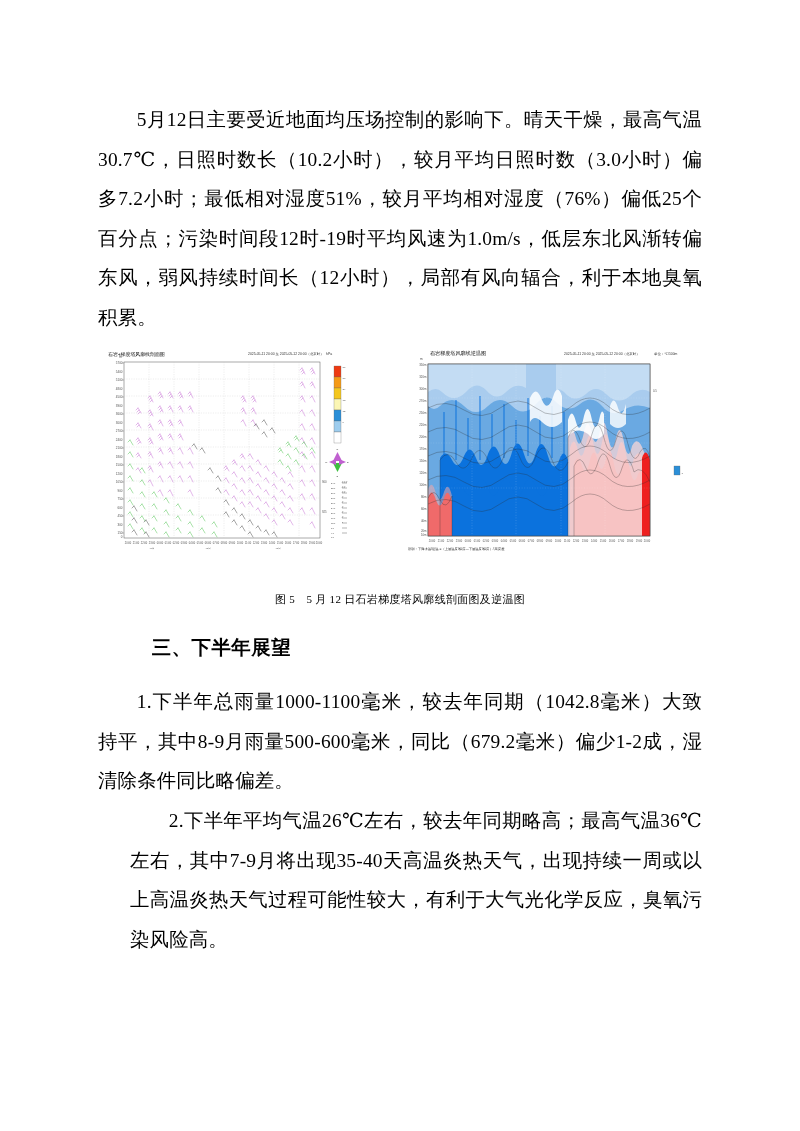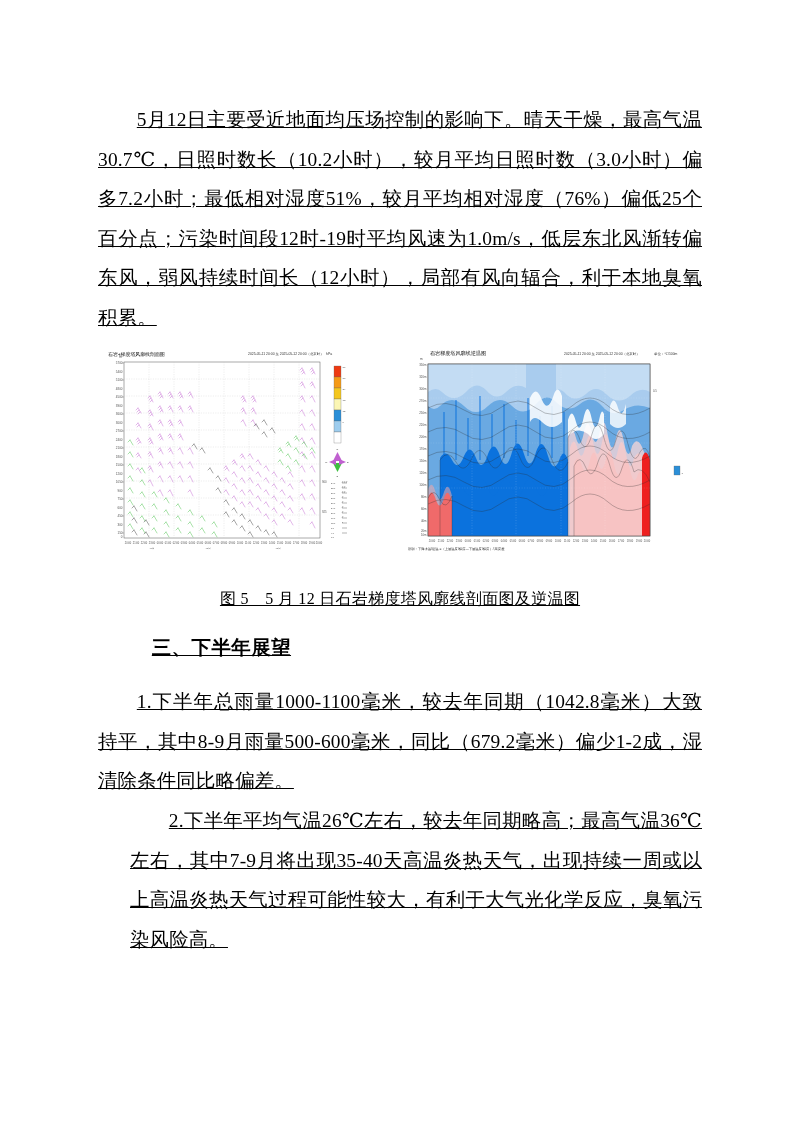--- a/index.html
+++ b/index.html
@@ -14,21 +14,20 @@
     color: #000000;
     overflow: hidden;
     position: relative;
   }
 
   .page {
     position: absolute;
     inset: 0;
     padding: 100px 98px 0 98px;
     box-sizing: border-box;
-    text-decoration: underline;
   }
 
   
   .para {
     font-size: 19.4px;
     line-height: 39.6px;
     text-align: justify;
     text-justify: inter-ideograph;
     letter-spacing: 0.2px;
     margin: 0;
@@ -41,21 +40,21 @@
     font-family: "Liberation Sans", "DejaVu Sans", sans-serif;
     font-weight: bold;
     font-size: 19.4px;
     line-height: 39.6px;
     margin: 15px;
     text-indent: 2em;
     letter-spacing: 0.5px;
   }
 
   .fig-caption {
-    font-size: 16px;
+    font-size: 11px;
     line-height: 26px;
     text-align: center;
     margin: 16px;
     letter-spacing: 0.3px;
   }
 
   
   .figure-block {
     margin: 10px 0 4px 0;
     height: 222px;

